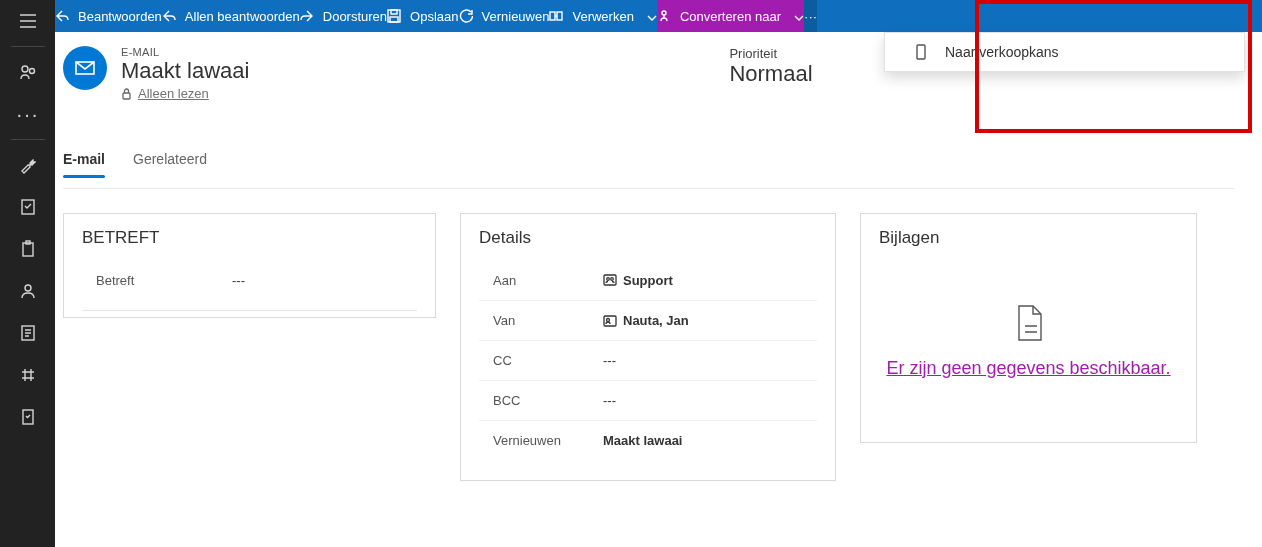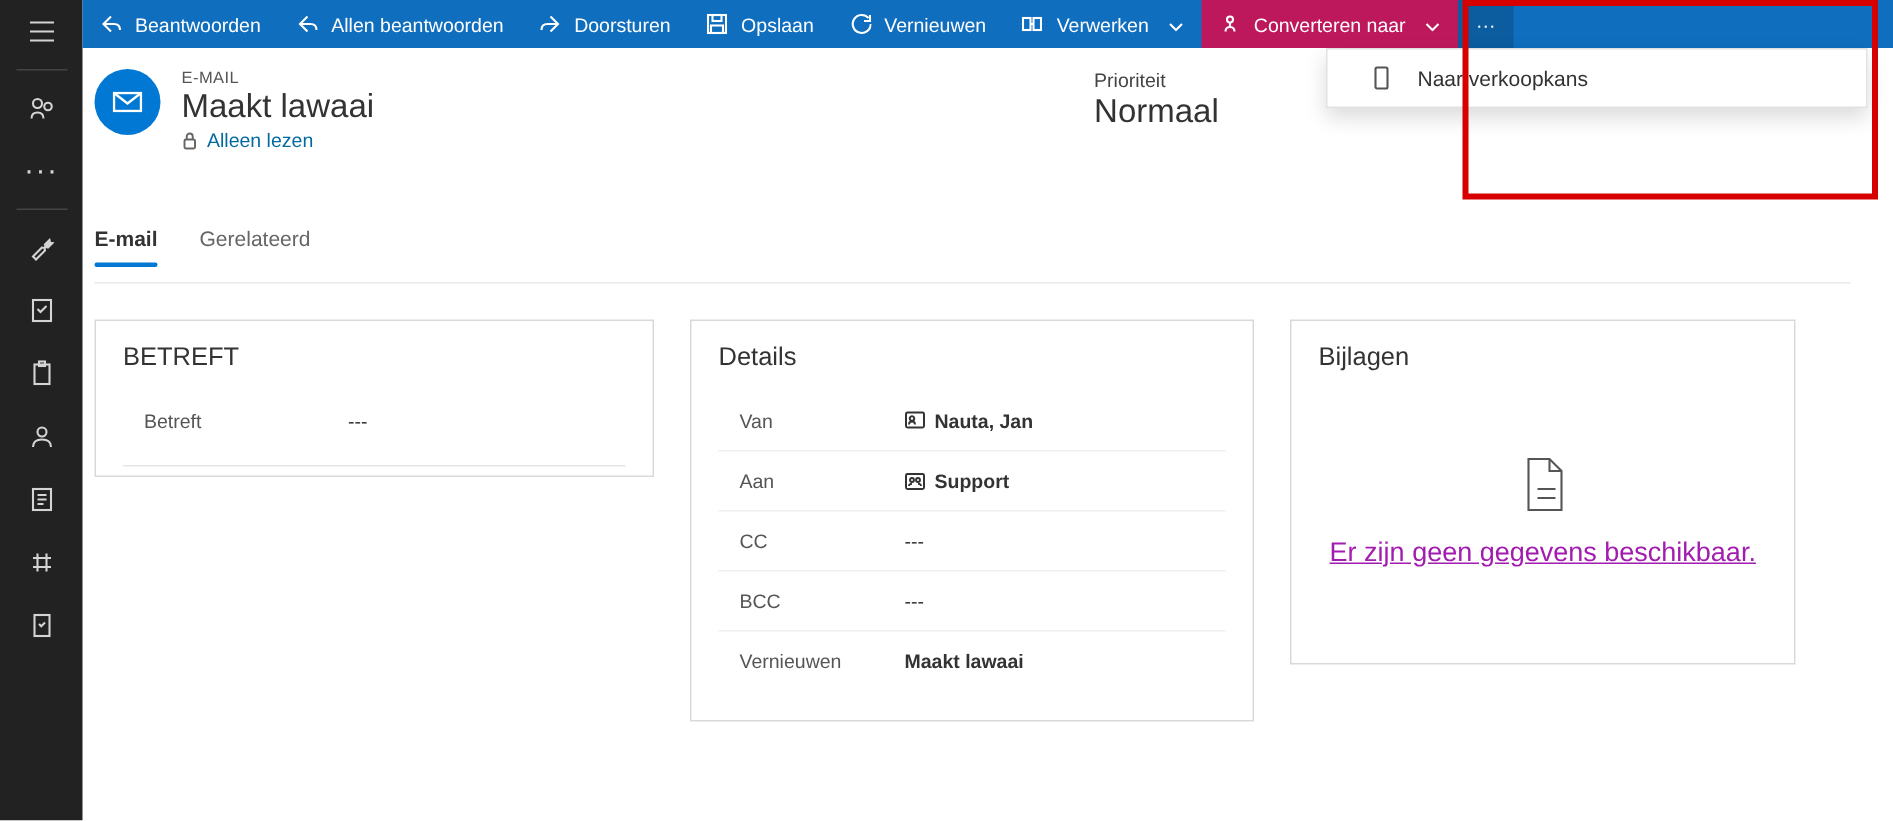--- a/index.html
+++ b/index.html
@@ -9,42 +9,42 @@
 
 .sidebar { width: 55px; background: #222; display: flex; flex-direction: column; align-items: center; color: #fff; }
 .sidebar-item { width: 100%; height: 42px; display: flex; align-items: center; justify-content: center; cursor: pointer; }
 .sidebar-item svg, .sidebar-item .hamb { width: 18px; height: 18px; stroke: #d4d4d4; fill: none; stroke-width: 1.4; }
 .sidebar-sep { width: 34px; border-top: 1px solid #444; margin: 4px 0; }
 .sidebar .dots { color: #d4d4d4; font-size: 20px; letter-spacing: 1px; line-height: 14px; }
 
 
 .main { flex: 1; display: flex; flex-direction: column; position: relative; }
 .cmdbar { height: 32px; background: #106ebe; color: #fff; display: flex; align-items: center; font-size: 13px; }
-.cmd { height: 100%; display: flex; align-items: center; padding: 0 12px; cursor: pointer; white-space: nowrap; gap: 9px; }
+.cmd { height: 100%; display: flex; align-items: center; padding: 0 0; cursor: pointer; white-space: nowrap; gap: 9px; }
 .cmd .ic { width: 14px; height: 14px; display: inline-flex; }
 .cmd .chev { margin-left: 4px; }
-.cmd.active { background: #be185d; }
+.cmd.active { background: #a21caf; }
 .cmd-more { background: #0b5da0; }
 svg.white * { stroke: #fff; fill: none; stroke-width: 1.4; }
 
 
 .dropdown { position: absolute; top: 32px; right: 17px; width: 361px; background: #fff; border: 1px solid #e1e1e1; box-shadow: 0 6px 14px rgba(0,0,0,0.15); z-index: 10; }
 .dropdown-item { height: 38px; display: flex; align-items: center; padding: 16px 28px; gap: 16px; font-size: 14px; color: #333; cursor: pointer; }
 .dropdown-item svg { width: 16px; height: 16px; stroke: #555; fill: none; stroke-width: 1.4; }
 .callout-box { position: absolute; top: 0; right: 10px; width: 277px; height: 133px; border: 4px solid #d60000; pointer-events: none; z-index: 20; }
 
 
 .content { flex:1; padding: 14px 28px 0 8px; overflow:hidden; }
 .header-row { display:flex; align-items:flex-start; }
 .mail-icon { width: 44px; height:44px; border-radius:50%; background:#0078d4; display:flex; align-items:center; justify-content:center; margin-right:14px; flex-shrink:0; }
 .mail-icon svg { width:20px; height:14px; stroke:#fff; fill:none; stroke-width:1.6; }
 .header-titles { display:flex; flex-direction:column; }
 .overline { font-size:11px; color:#555; letter-spacing:0.3px; }
 .page-title { font-size:22px; color:#333; font-weight:400; line-height:1.2; }
-.readonly-row { display:flex; align-items:center; gap:6px; color:#0369a1; font-size:13px; margin-top:2px; }
+.readonly-row { display:flex; align-items:center; gap:6px; color:#737373; font-size:13px; margin-top:2px;text-decoration:underline; }
 .readonly-row svg { width:11px; height:13px; stroke:#666; fill:none; stroke-width:1.3; }
 
 .priority-block { margin-left: 480px; }
 .priority-label { font-size:13px; color:#444; }
 .priority-value { font-size:22px; color:#333; }
 
 .expand-chev { margin-left:auto; margin-top:8px; cursor:pointer; }
 .expand-chev svg { width:16px; height:10px; stroke:#555; fill:none; stroke-width:1.6; }
 
 
@@ -270,44 +270,44 @@
           <div class="card-title">BETREFT</div>
           <div class="field-row">
             <div class="field-label">Betreft</div>
             <div class="field-value">---</div>
           </div>
           <div class="divider-under"></div>
         </div>
 
         <div class="card details">
           <div class="card-title">Details</div>
-          <div class="field-row">
-            <div class="field-label">Van</div>
-            <div class="field-value bold">
-              <svg>
-                  <rect x="1" y="2" width="12" height="10" rx="1"></rect>
-                  <circle cx="5" cy="6" r="1.5"></circle>
-                  <path d="M3 10c0-1.5 1-2 2-2s2 .5 2 2"></path>
-                </svg>
-              <span>Nauta, Jan</span>
-            </div>
-          </div>
           <div class="field-row">
             <div class="field-label">Aan</div>
             <div class="field-value bold">
               <svg>
                   <rect x="1" y="2" width="12" height="10" rx="1"></rect>
                   <circle cx="5" cy="6" r="1.3"></circle>
                   <circle cx="9" cy="6" r="1.3"></circle>
                   <path d="M3 10c0-1 1-1.5 2-1.5M11 10c0-1-1-1.5-2-1.5"></path>
                 </svg>
               <span>Support</span>
             </div>
           </div>
           <div class="field-row">
+            <div class="field-label">Van</div>
+            <div class="field-value bold">
+              <svg>
+                  <rect x="1" y="2" width="12" height="10" rx="1"></rect>
+                  <circle cx="5" cy="6" r="1.5"></circle>
+                  <path d="M3 10c0-1.5 1-2 2-2s2 .5 2 2"></path>
+                </svg>
+              <span>Nauta, Jan</span>
+            </div>
+          </div>
+          <div class="field-row">
             <div class="field-label">CC</div>
             <div class="field-value">---</div>
           </div>
           <div class="field-row">
             <div class="field-label">BCC</div>
             <div class="field-value">---</div>
           </div>
           <div class="field-row">
             <div class="field-label">Vernieuwen</div>
             <div class="field-value bold">Maakt lawaai</div>

